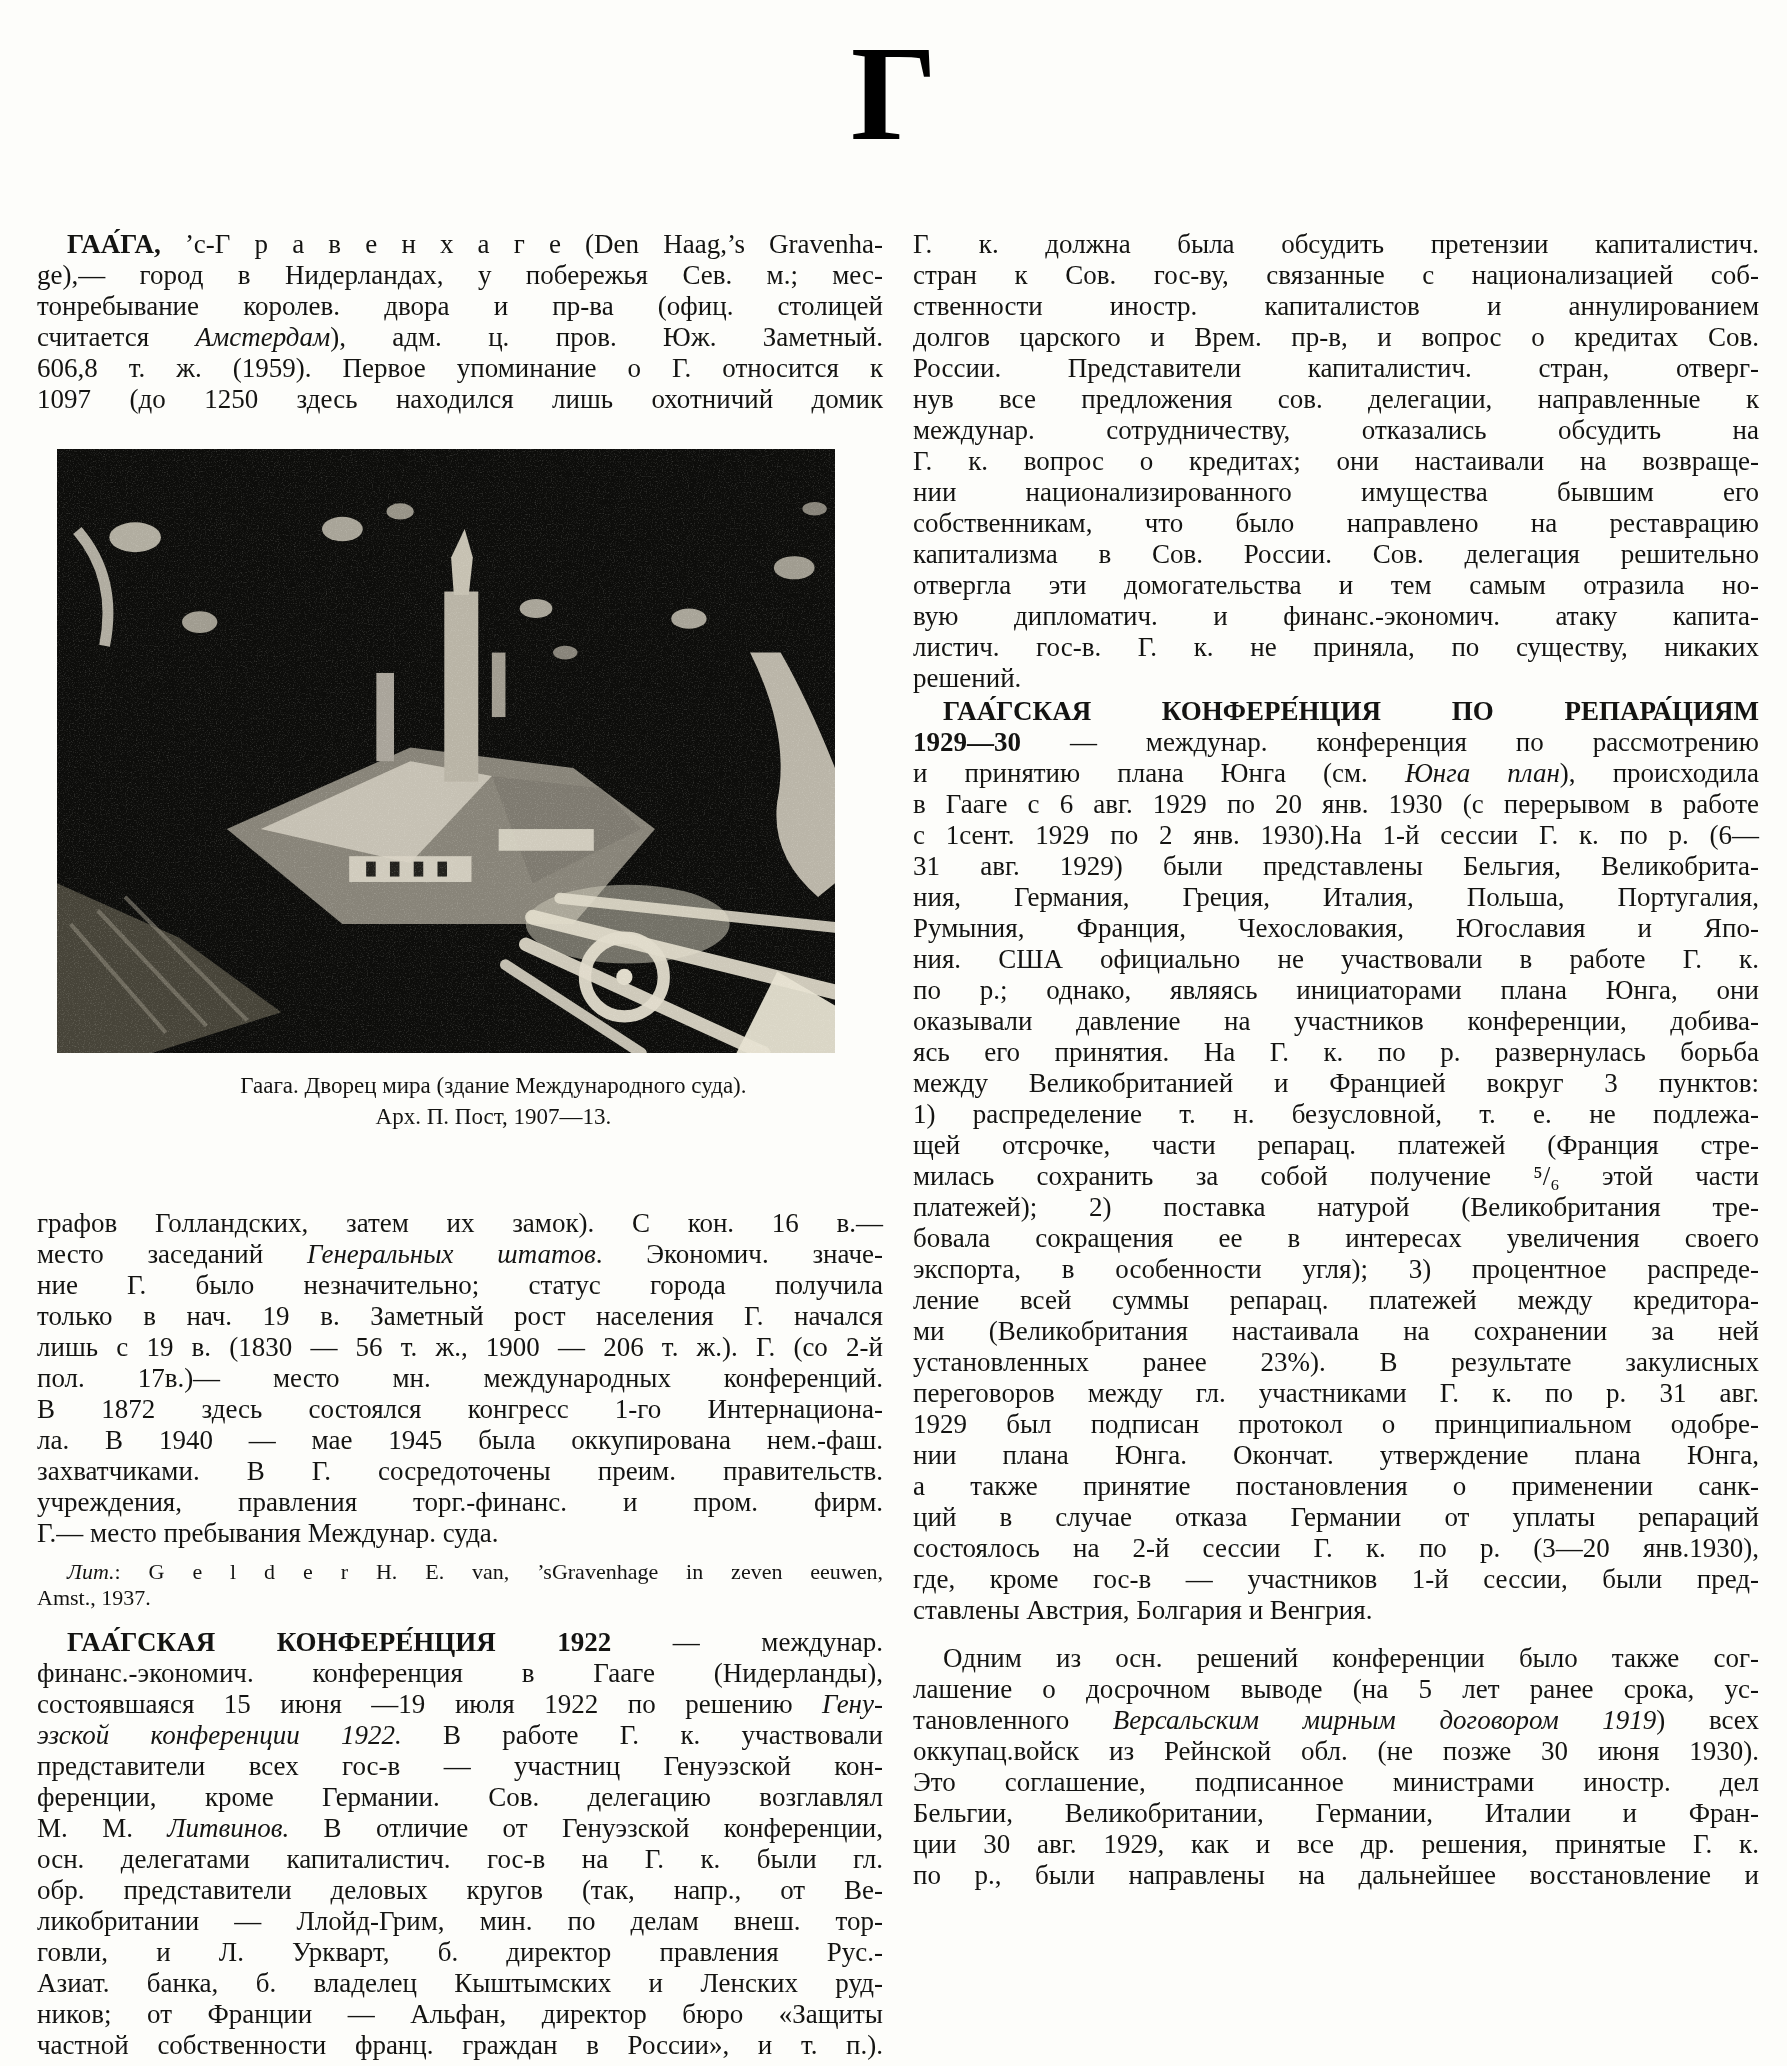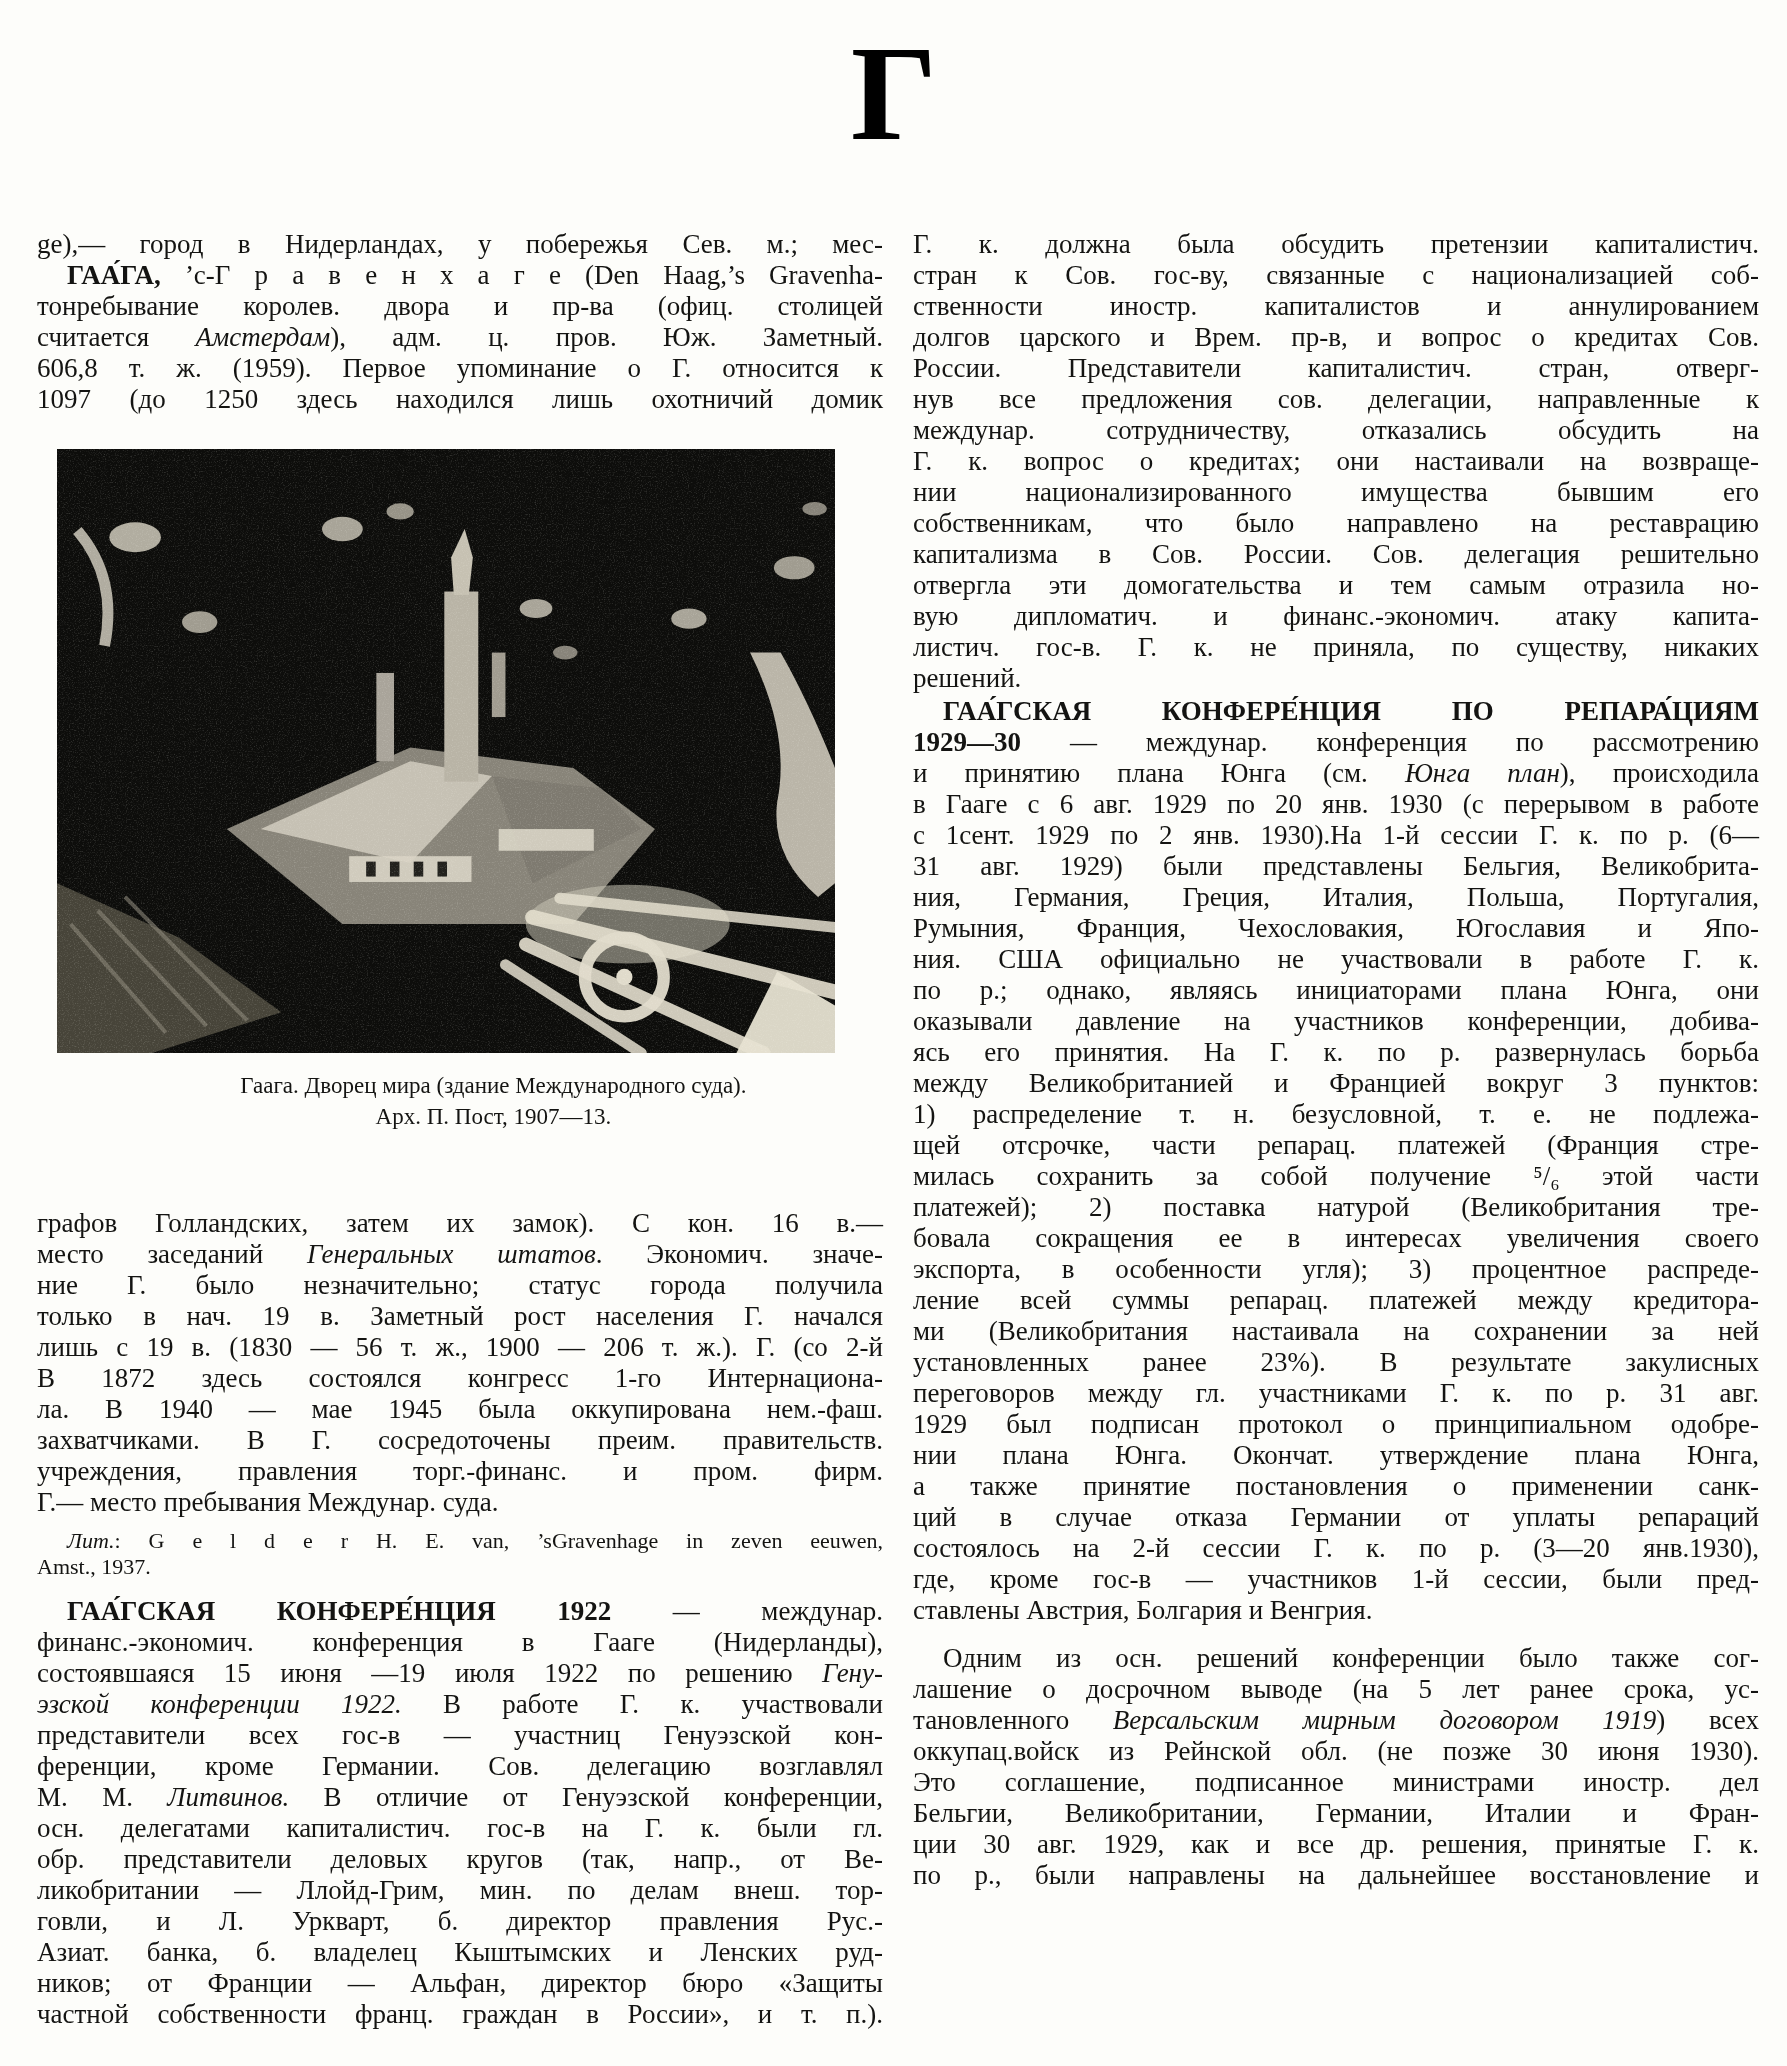--- a/index.html
+++ b/index.html
@@ -62,22 +62,22 @@
 
 <div class="page">
 
   <div class="letter">Г</div>
 
   <div class="cols">
 
     <div class="col">
 
       <div class="block">
+          <div class="ln ind"><span class="sb">ГАА́ГА,</span><span> ’с-Г р а в е н х а г е  (Den Haag,’s Gravenha-</span></div>
           <div class="ln">ge),— город в Нидерландах, у побережья Сев. м.; мес-</div>
-          <div class="ln ind"><span class="sb">ГАА́ГА,</span><span> ’с-Г р а в е н х а г е  (Den Haag,’s Gravenha-</span></div>
           <div class="ln">тонребывание королев. двора и пр-ва (офиц. столицей</div>
           <div class="ln"><span>считается </span><span class="si">Амстердам</span><span>), адм. ц. пров. Юж. Заметный.</span></div>
           <div class="ln">606,8 т. ж. (1959). Первое упоминание о Г. относится к</div>
           <div class="ln">1097 (до 1250 здесь находился лишь охотничий домик</div>
         </div>
 
       <figure class="photo-figure">
         <svg class="photo" viewBox="0 0 1145 890" preserveAspectRatio="none" aria-hidden="true">
           <defs>
             <filter id="gr" x="0" y="0" width="100%" height="100%">
@@ -135,20 +135,21 @@
           <div>Арх. П. Пост,  1907—13.</div>
         </figcaption>
       </figure>
 
       <div class="block hist">
           <div class="ln">графов Голландских, затем их замок). С кон. 16 в.—</div>
           <div class="ln"><span>место заседаний </span><span class="si">Генеральных штатов</span><span>. Экономич. значе-</span></div>
           <div class="ln">ние Г. было незначительно; статус города получила</div>
           <div class="ln">только в нач. 19 в. Заметный рост населения Г. начался</div>
           <div class="ln">лишь с 19 в. (1830 — 56 т. ж., 1900 — 206 т. ж.). Г. (со 2-й</div>
+          <div class="ln">пол. 17в.)— место мн. международных конференций.</div>
           <div class="ln">В 1872 здесь  состоялся конгресс 1-го Интернациона-</div>
           <div class="ln">ла. В 1940 — мае 1945 была оккупирована нем.-фаш.</div>
           <div class="ln">захватчиками. В Г. сосредоточены преим. правительств.</div>
           <div class="ln">учреждения, правления торг.-финанс. и пром. фирм.</div>
           <div class="ln last">Г.— место пребывания Междунар. суда.</div>
         </div>
 
       <div class="block small lit">
           <div class="ln ind"><span class="si">Лит.</span><span>: G e l d e r H. E. van, ’sGravenhage in zeven eeuwen,</span></div>
           <div class="ln last">Amst.,  1937.</div>

